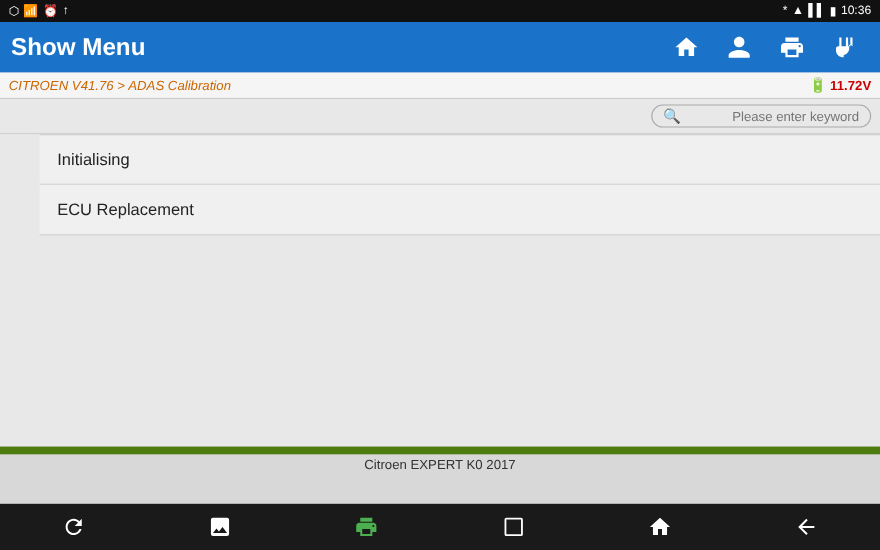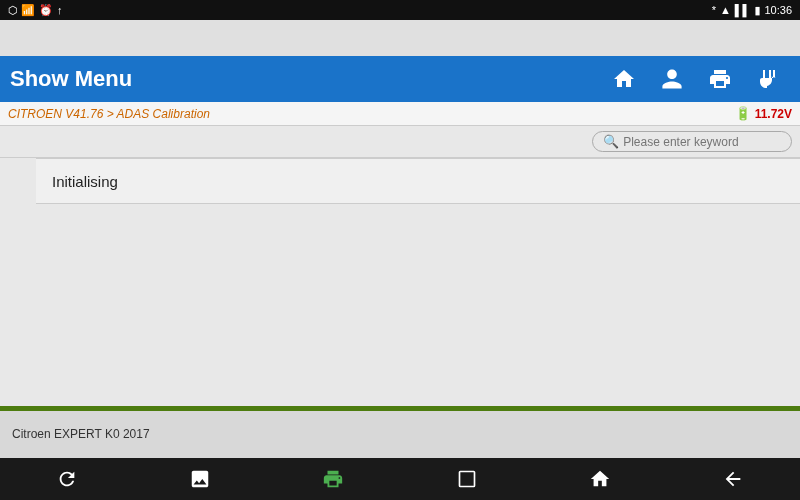--- a/index.html
+++ b/index.html
@@ -20,21 +20,20 @@
     .status-bar-right { display: flex; align-items: center; gap: 4px; }
 
     
     .header {
       height: 46px;
       background: #1a73c9;
       display: flex;
       align-items: center;
       justify-content: space-between;
       padding: 0 10px;
-      margin-top: 36px;
     }
     .header-title {
       color: white;
       font-size: 22px;
       font-weight: bold;
     }
     .header-icons {
       display: flex;
       gap: 4px;
     }
@@ -102,20 +101,21 @@
       width: 200px;
     }
     .search-icon { color: #666; font-size: 13px; }
     .search-input {
       border: none;
       background: transparent;
       font-size: 12px;
       color: #0369a1;
       width: 160px;
       outline: none;
+      text-align: right;
     }
 
     
     .main-content {
       background: #e8e8e8;
       height: calc(500px - 20px - 46px - 24px - 32px - 52px - 42px);
       padding-left: 36px;
     }
 
     
@@ -134,24 +134,24 @@
 
     
     .footer-info {
       position: absolute;
       bottom: 42px;
       left: 0;
       right: 0;
       height: 52px;
       background: #d8d8d8;
       display: flex;
-      flex-direction: column;
+      flex-direction: row;
       justify-content: center;
       padding: 0 12px;
-      border-top: 5px solid #4d7c0f;
+      border-top: 7px solid #4d7c0f;
     }
     .footer-info-text {
       font-size: 12px;
       color: #333;
       line-height: 1.6;
     }
 
     
     .nav-bar {
       position: absolute;
@@ -235,20 +235,23 @@
   <div class="search-input-wrapper">
     <span class="search-icon">🔍</span>
     <input class="search-input" type="text" placeholder="Please enter keyword" style="">
   </div>
 </div>
 
 <div class="main-content">
   <div class="menu-item">
     <span>Initialising</span>
   </div>
+  <div class="menu-item">
+    <span>ECU Replacement</span>
+  </div>
 </div>
 
 <div class="footer-info">
   <span class="footer-info-text">Citroen EXPERT K0 2017</span>
 </div>
 
 <div class="nav-bar">
   <button class="nav-btn">
     <svg width="22" height="22" viewBox="0 0 24 24" fill="white">
       <path d="M17.65 6.35C16.2 4.9 14.21 4 12 4c-4.42 0-7.99 3.58-7.99 8s3.57 8 7.99 8c3.73 0 6.84-2.55 7.73-6h-2.08c-.82 2.33-3.04 4-5.65 4-3.31 0-6-2.69-6-6s2.69-6 6-6c1.66 0 3.14.69 4.22 1.78L13 11h7V4l-2.35 2.35z"></path>

